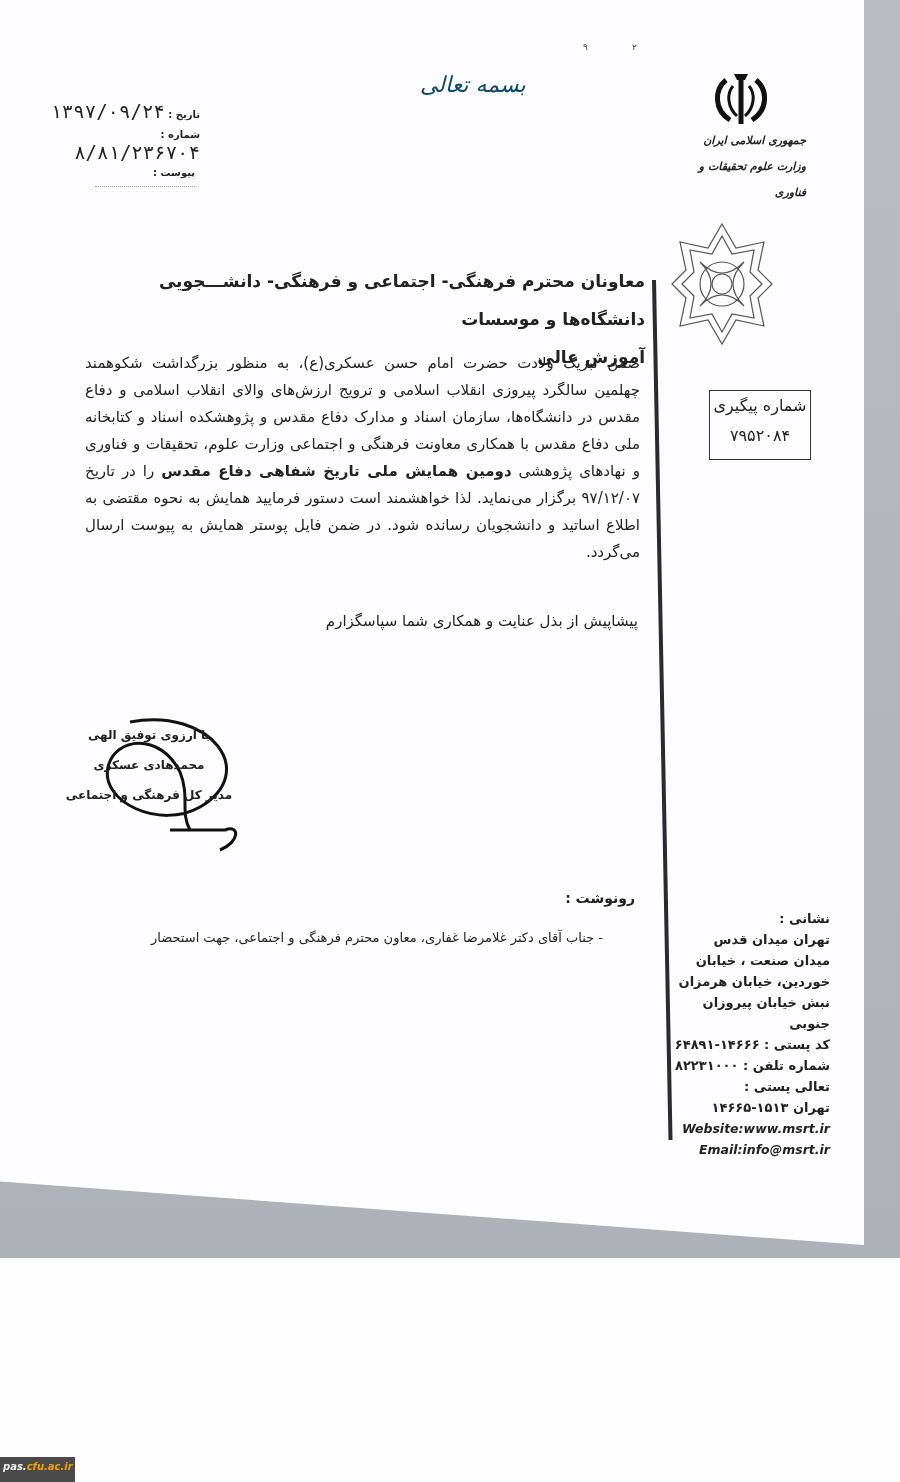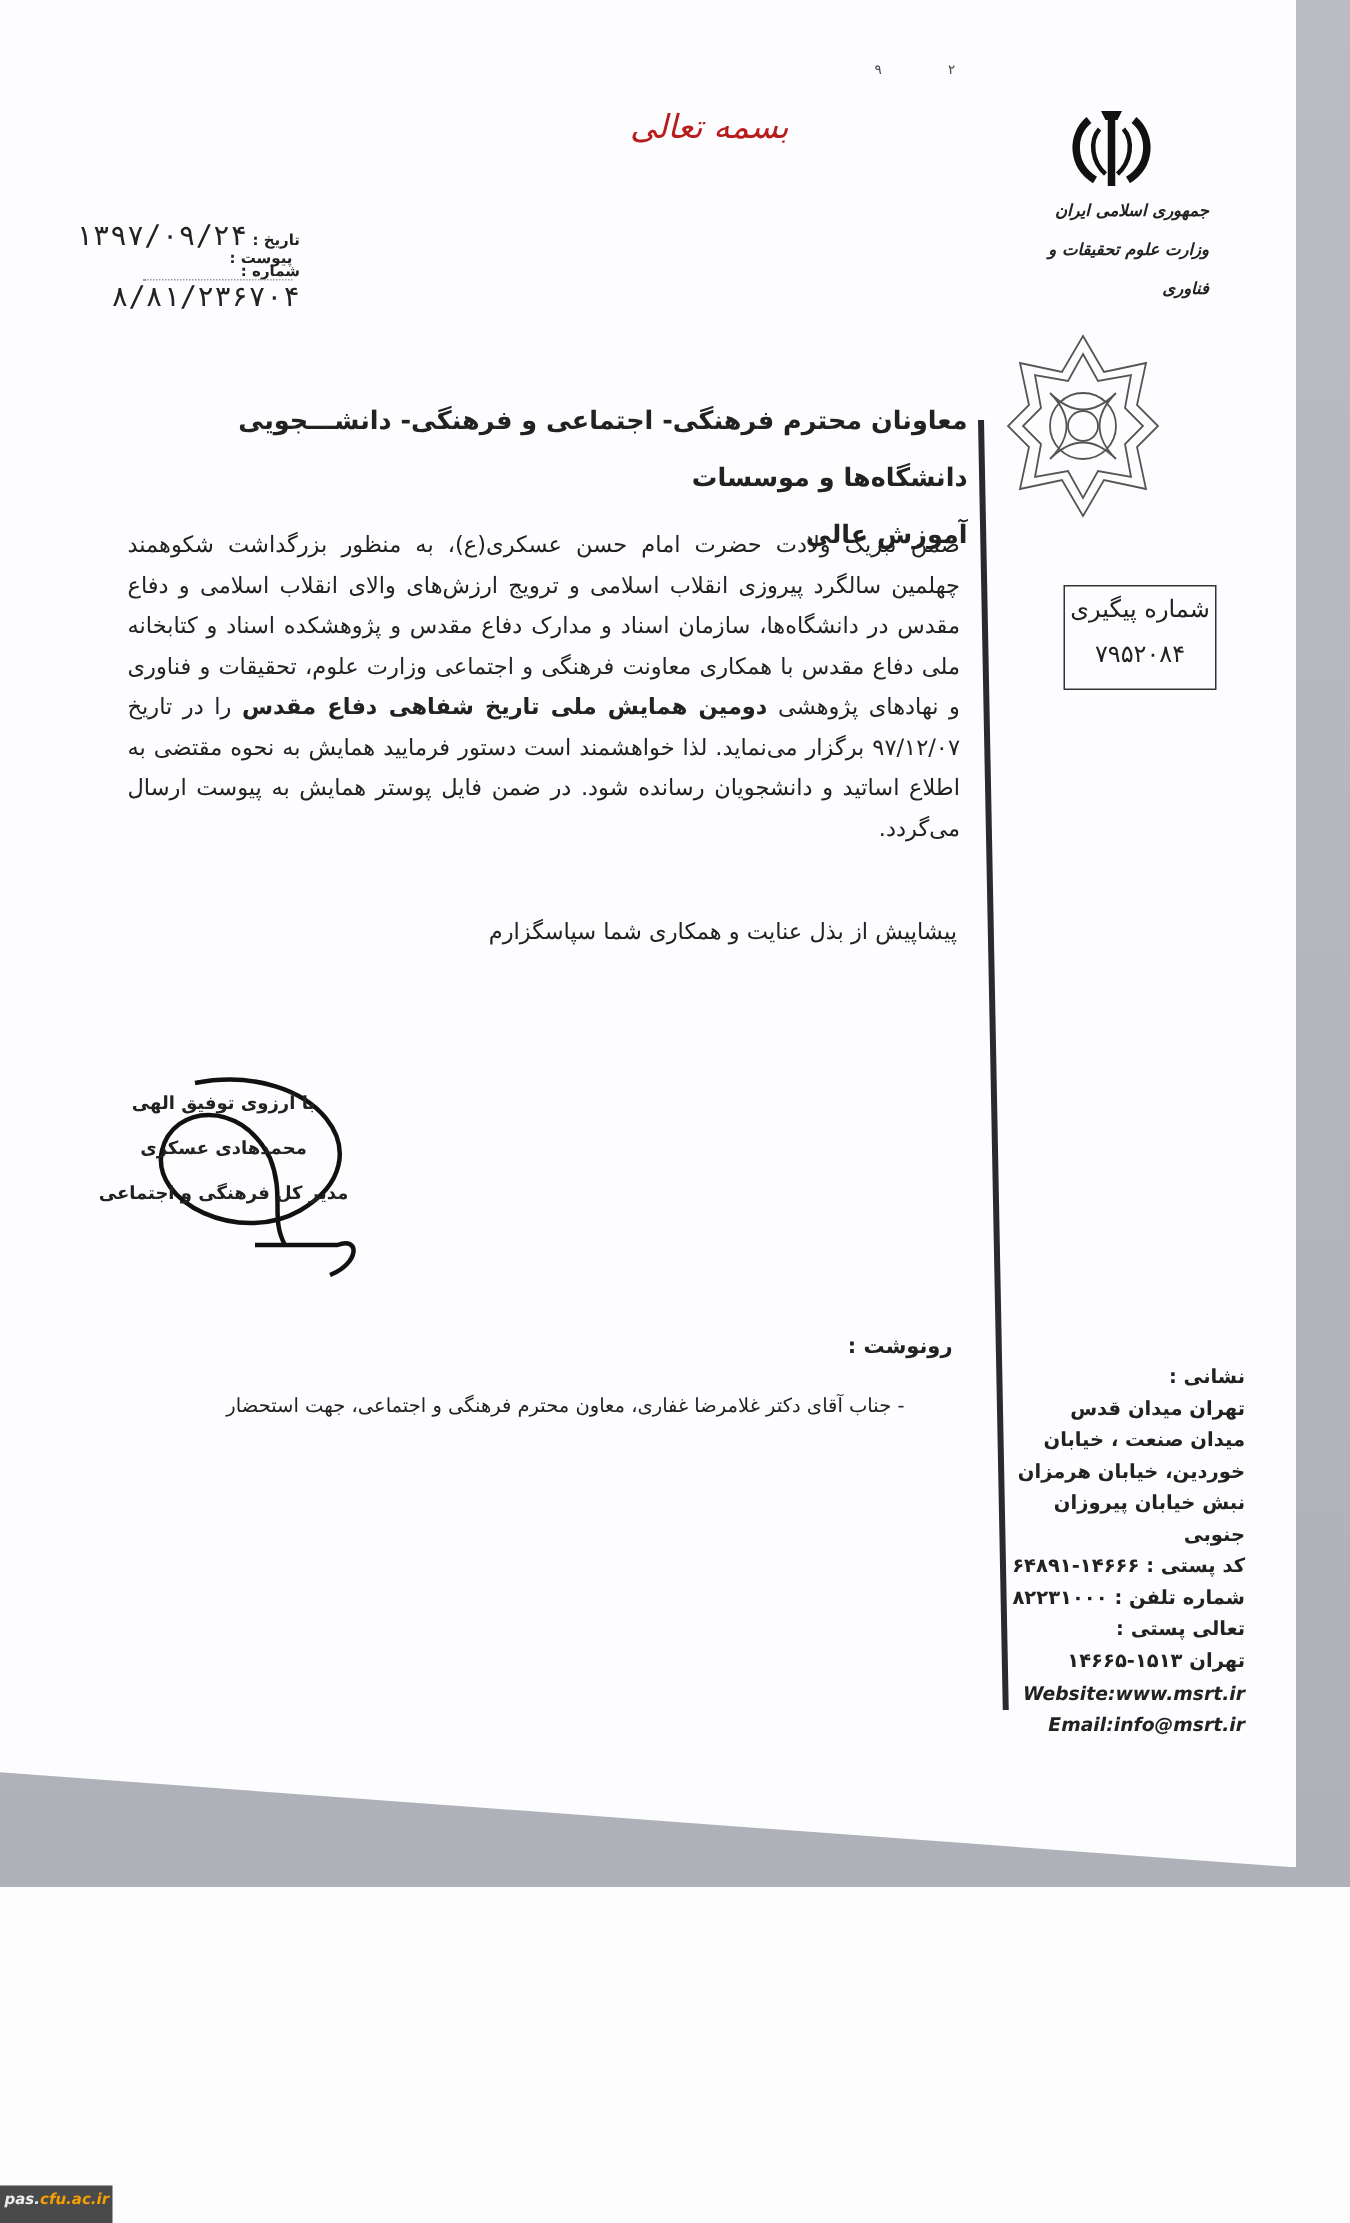--- a/index.html
+++ b/index.html
@@ -14,23 +14,23 @@
   }
   .paper {
     position:absolute; left:0; top:0; width:864px; height:1245px;
     background:#fdfdff;
     clip-path:polygon(0 0,100% 0,100% 100%,0 94.9%);
   }
   .abs { position:absolute; }
   .rtl { direction:rtl; text-align:right; }
 
   
-  .bismillah { left:420px; top:72px; font-family:"DejaVu Serif", serif; font-style:italic; font-size:22px; color:#b91c1c; }
+  .bismillah { left:420px; top:72px; font-family:"DejaVu Serif", serif; font-style:italic; font-size:22px; color:#0c4a6e; }
   .marks { top:42px; font-size:9px; color:#444; }
-  .meta-row { left:40px; width:160px; font-size:11px;margin-top:46px; }
+  .meta-row { left:40px; width:160px; font-size:11px; }
   .meta-row .lbl { font-weight:bold; font-size:10px; }
   .meta-row .val { font-size:19px; font-family:"DejaVu Sans Mono", monospace; letter-spacing:1px; }
   .meta-attach { left:55px; top:167px; width:140px; font-size:10px; font-weight:bold; }
   .meta-attach .dots { display:inline-block; width:100px; border-bottom:1px dotted #999; height:8px; }
 
   
   .emblem { left:712px; top:70px; width:58px; height:60px; }
   .ministry { left:676px; top:128px; width:130px; font-family:"DejaVu Serif", serif; font-style:italic; font-size:11px; line-height:26px;font-weight:bold; }
 
   

